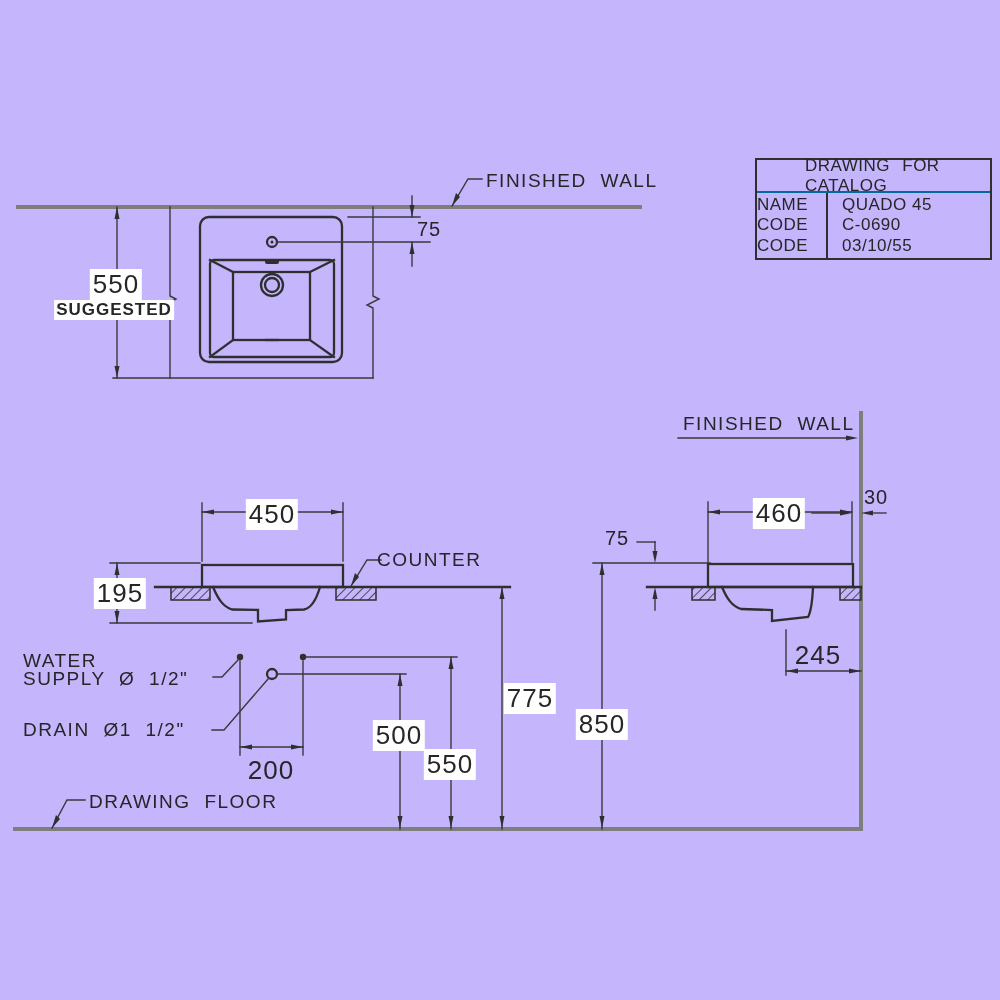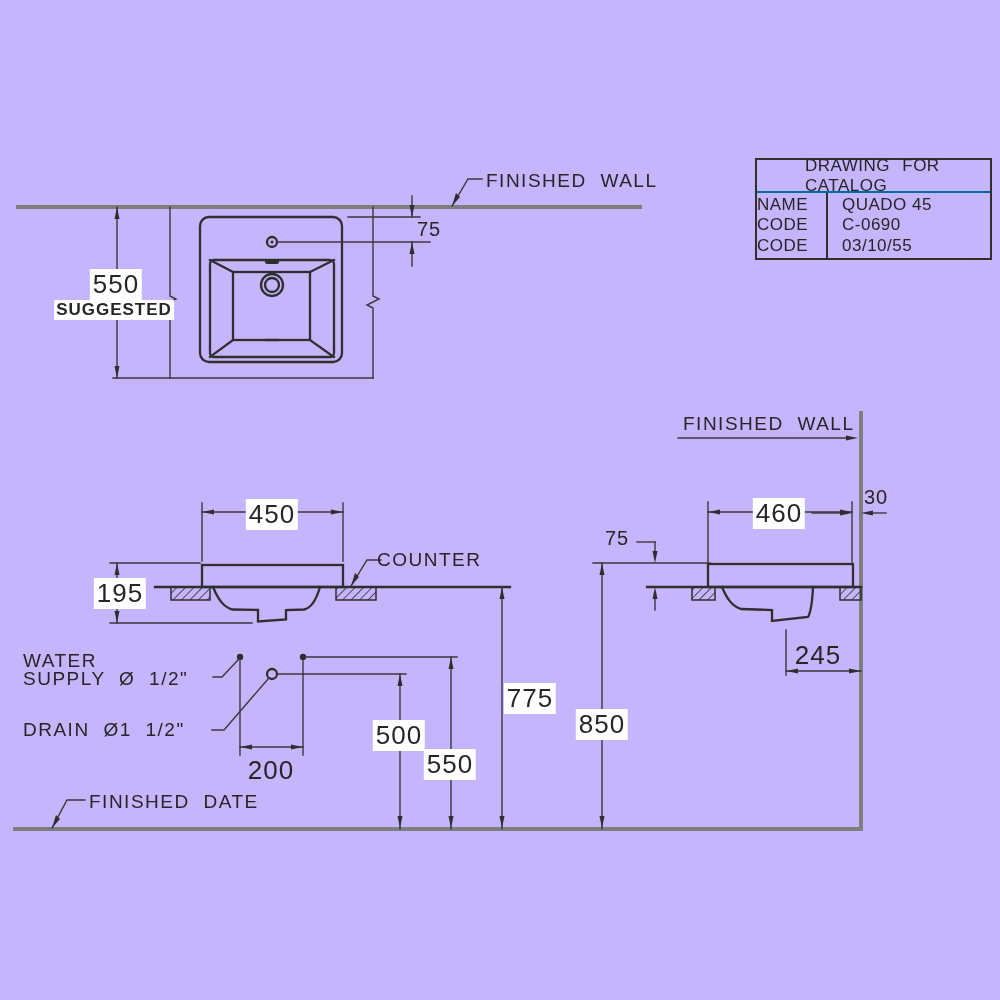--- a/index.html
+++ b/index.html
@@ -184,21 +184,21 @@
   <div class="txt dim dimbg" style="left:450px;top:749px;">550</div>
   <div class="txt dim dimbg" style="left:502px;top:683px;margin-left:28px;">775</div>
   <div class="txt dim dimbg" style="left:602px;top:709px;">850</div>
 
   <div class="txt lbl" style="left:683px;top:413px;">FINISHED WALL</div>
   <div class="txt dim dimbg" style="left:779px;top:498px;">460</div>
   <div class="txt small" style="left:864px;top:486px;">30</div>
   <div class="txt small" style="left:605px;top:527px;">75</div>
   <div class="txt dim" style="left:818px;top:640px;">245</div>
 
-  <div class="txt lbl" style="left:89px;top:791px;">FINISHED DATE</div>
+  <div class="txt lbl" style="left:89px;top:791px;">DRAWING FLOOR</div>
 
   <div class="title-block">
     <div class="tb-title">DRAWING FOR CATALOG</div>
     <div class="tb-grid">
       <div class="tb-col-labels">
         <div>NAME</div>
         <div>CODE</div>
         <div>CODE</div>
       </div>
       <div class="tb-col-values">

